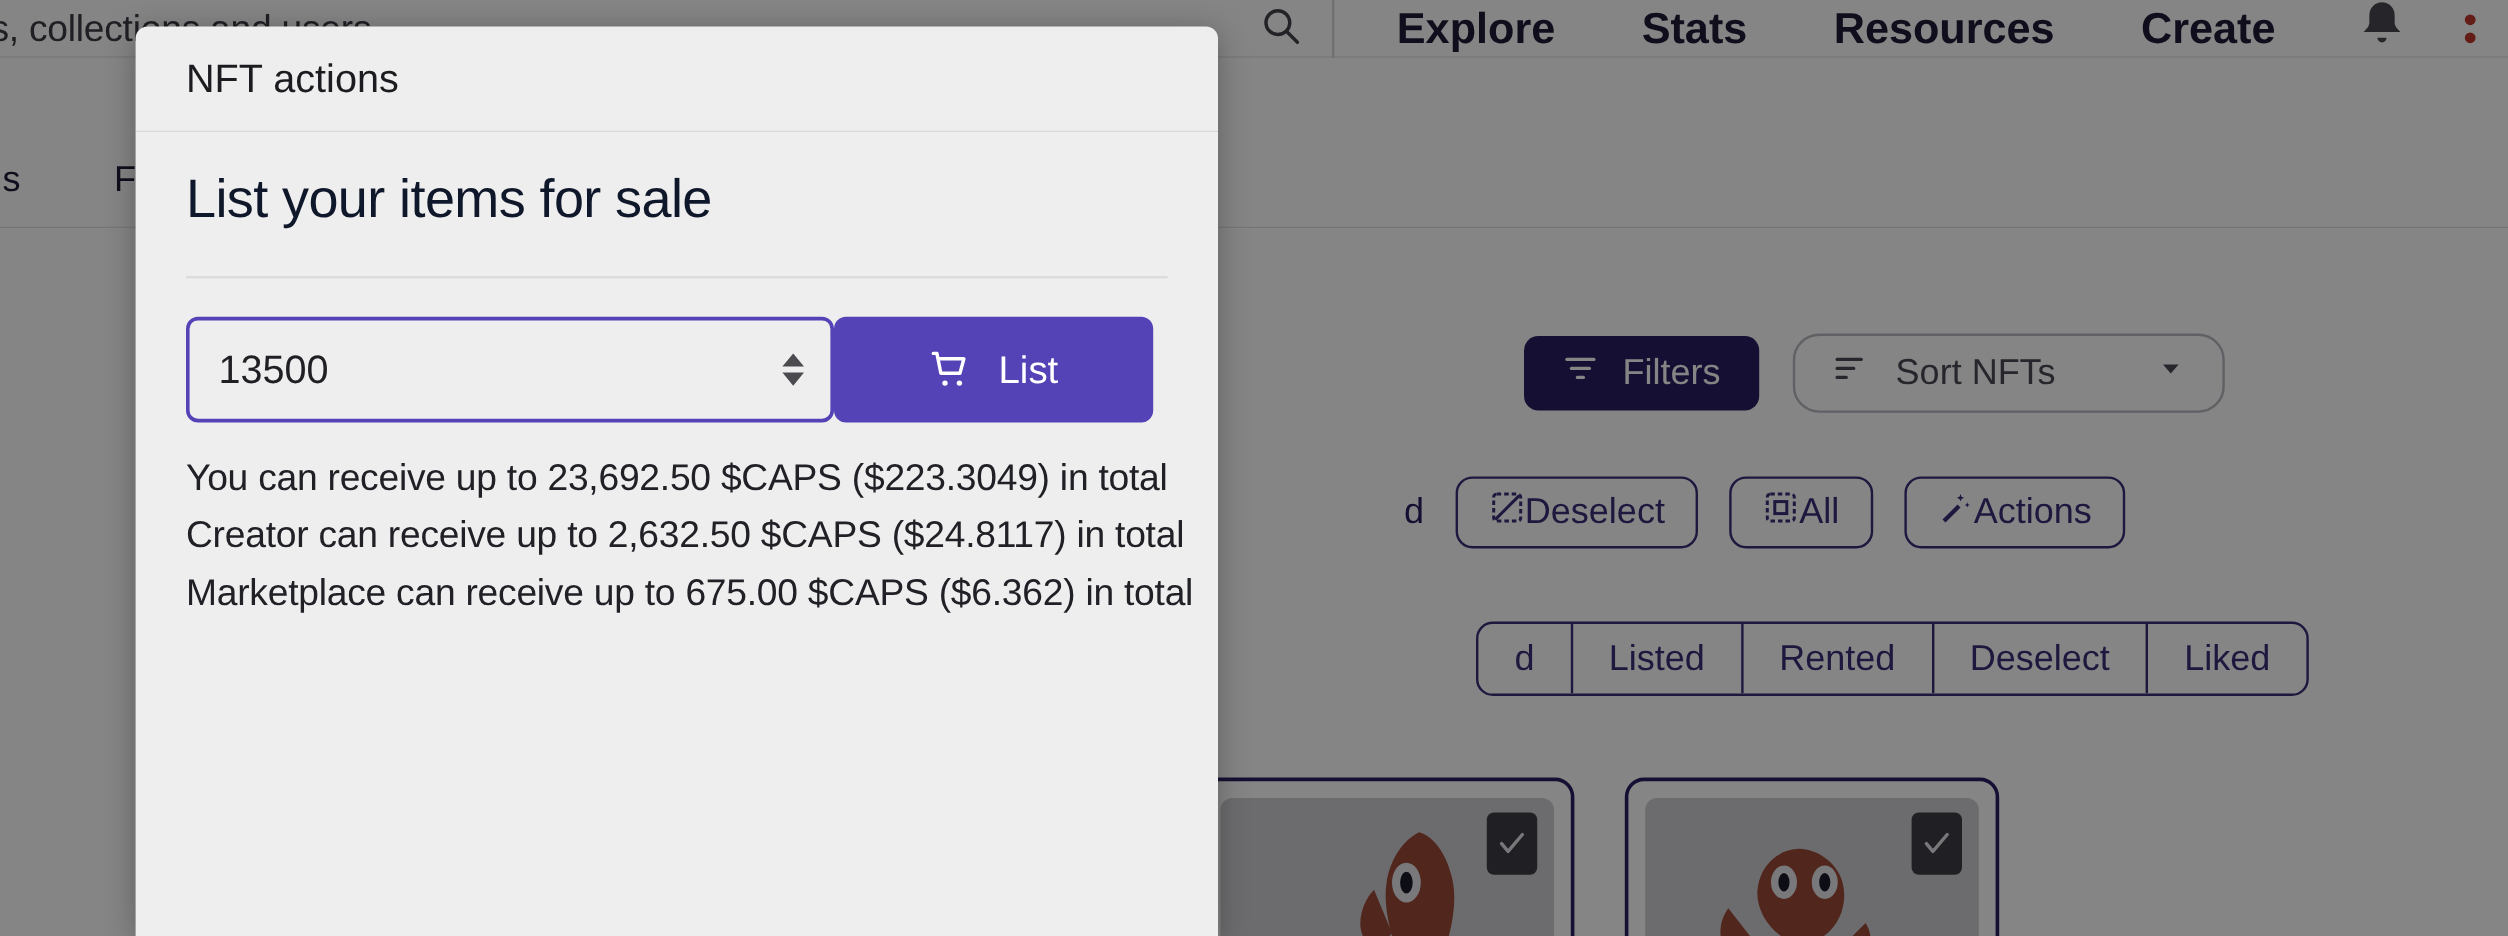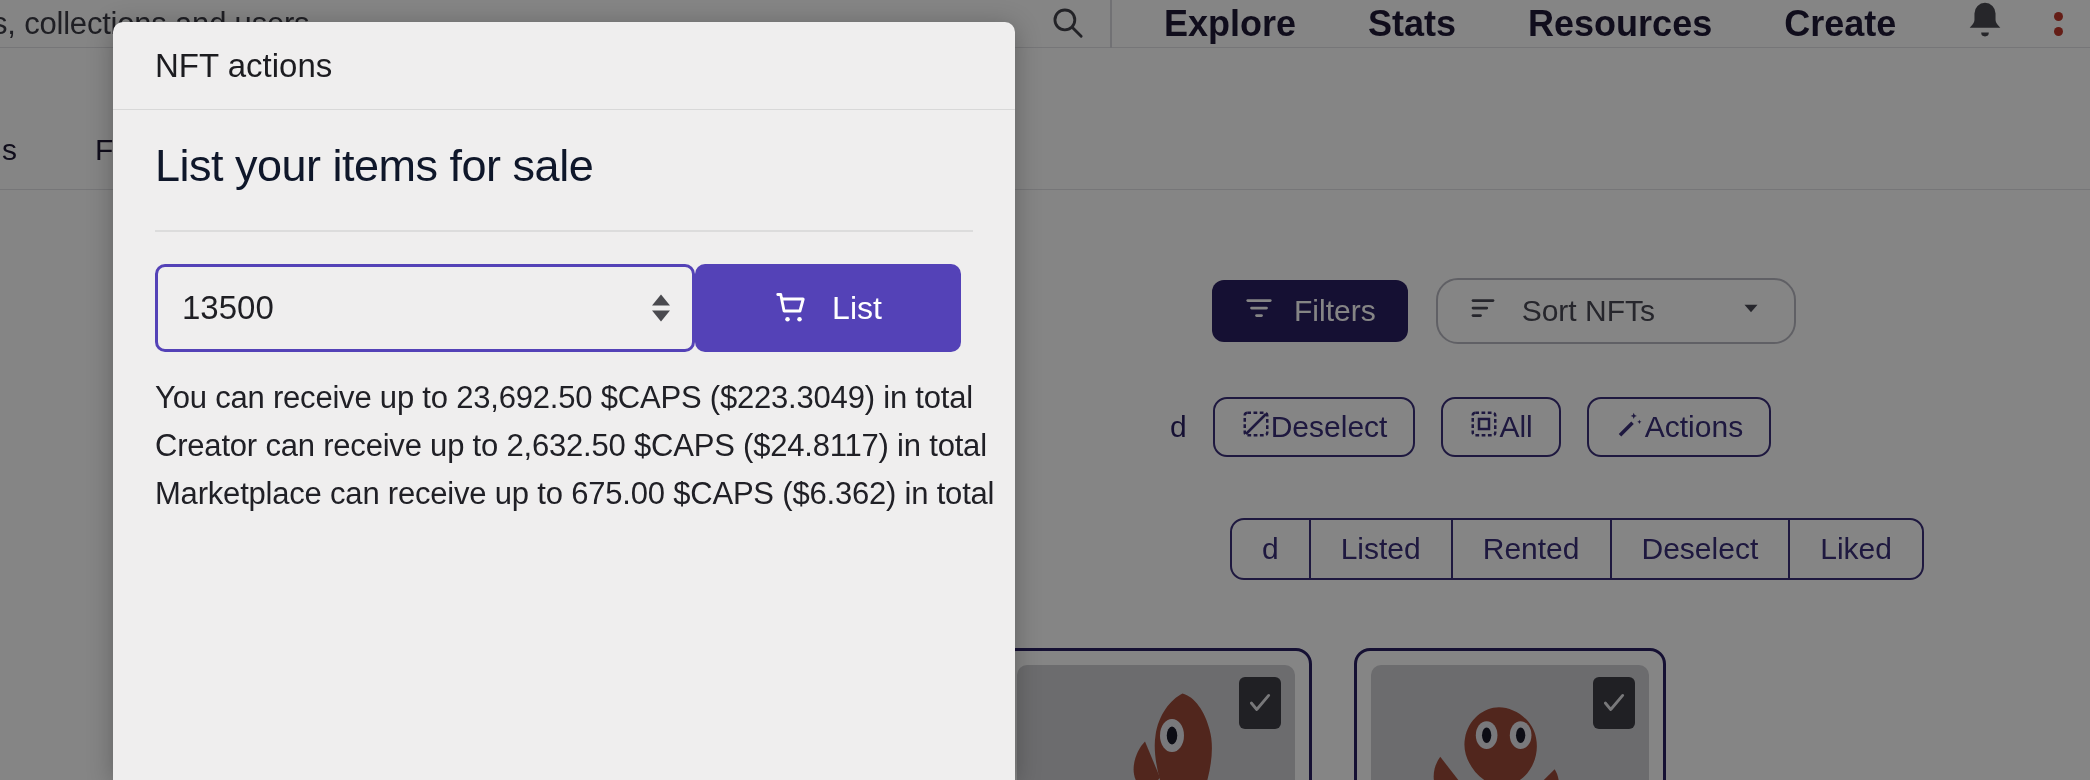--- a/index.html
+++ b/index.html
@@ -60,21 +60,21 @@
     padding-left: 2px;
     border-bottom: 1px solid #e2e2e6;
   }
   .tabstrip .tab {
     font-size: 30px; color: #201a36; font-weight: 500; white-space: nowrap;
     cursor: pointer;
   }
 
   
   .controls-row {
-    position: absolute; top: 278px; left: 1212px;
+    position: absolute; top: 278px; left: 1270px;
     display: flex; align-items: center; gap: 28px;
   }
   .btn-filters {
     display: flex; align-items: center; gap: 20px;
     background: #2a1f63; color: #ffffff;
     border-radius: 12px; height: 62px; padding: 0 32px;
     font-size: 30px; cursor: pointer;
   }
   .sort-select {
     display: flex; align-items: center; gap: 24px;

